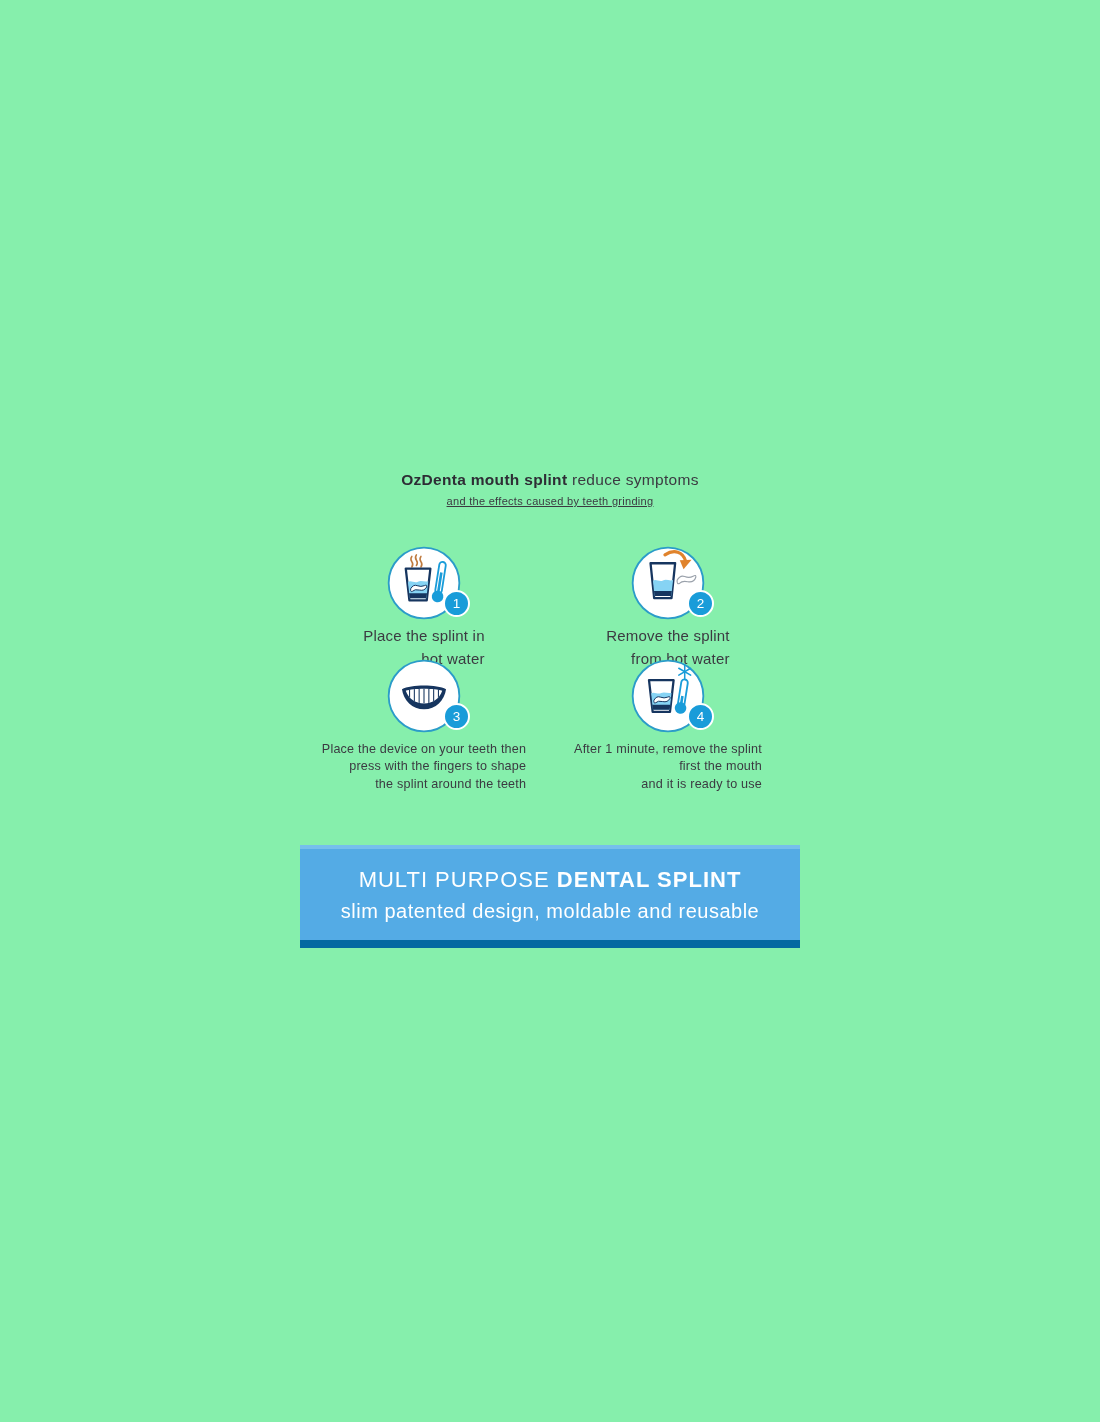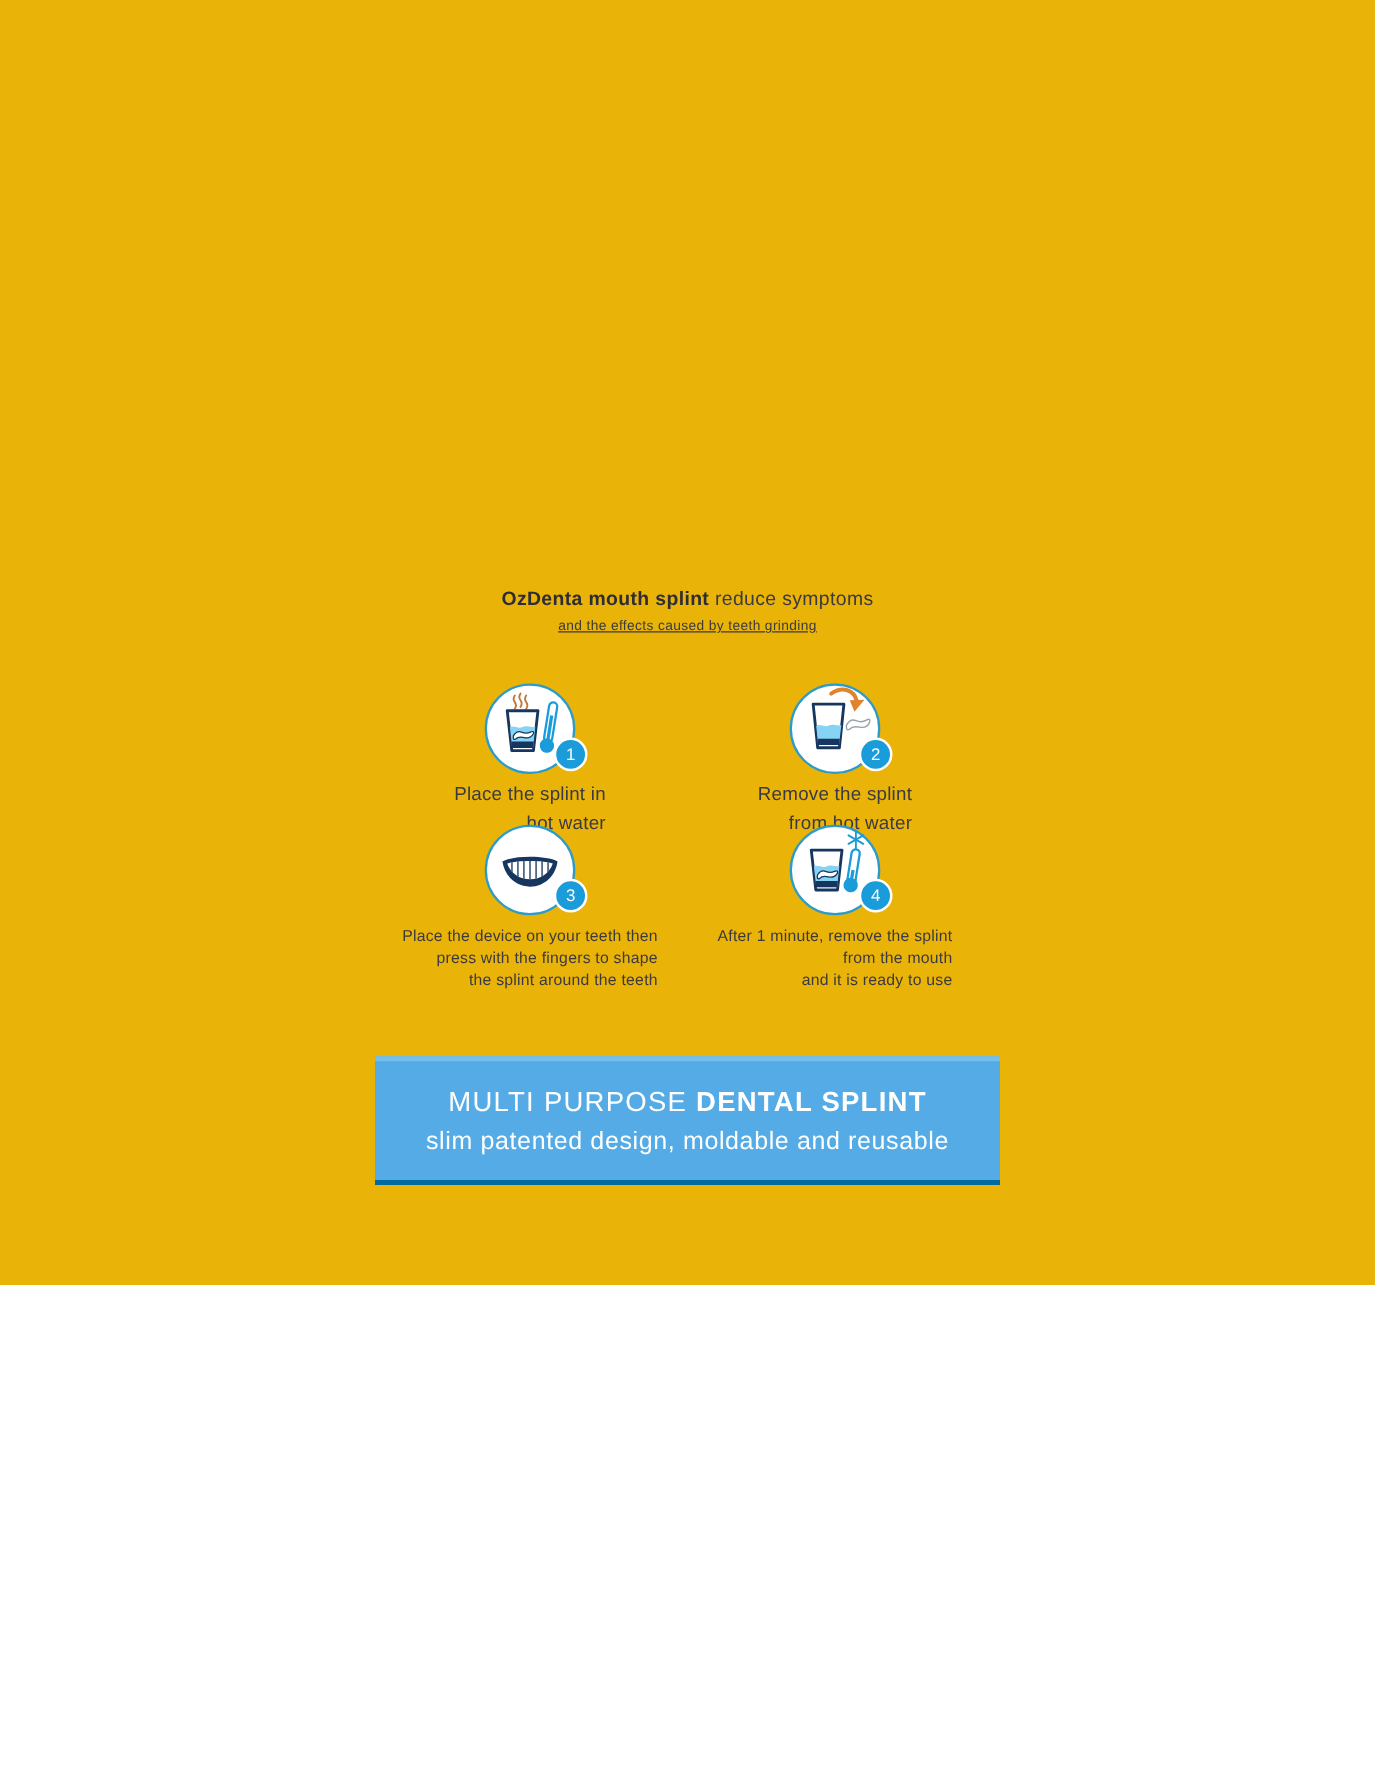--- a/index.html
+++ b/index.html
@@ -1,19 +1,19 @@
 <!DOCTYPE html>
 <html><head>
 <meta charset="utf-8">
 <style>
   * { margin:0; padding:0; box-sizing:border-box; }
   body { background:#ffffff; font-family:"Liberation Sans", sans-serif; }
   .page {
-    position:relative; width:1100px; height:1028px; margin:0 auto;
-    background:#eab308; overflow:hidden;
+    position:relative; width:1100px; height:1422px; margin:0 auto;
+    background:#86efac; overflow:hidden;
   }
   .center-text { position:absolute; left:0; width:1100px; text-align:center; color:#3b3a41; }
   .intro-1 { top:471px; font-size:15.5px; letter-spacing:0.3px; }
   .intro-1 b { font-weight:700; color:#2e2d35; }
   .intro-2 { top:495px; font-size:11px; letter-spacing:0.3px;text-decoration:underline; }
   .section-title { top:513px; font-size:19.5px; letter-spacing:0.3px; color:#3b3a41; }
 
   .step { position:absolute; width:246px; display:flex; flex-direction:column; align-items:center; }
   .step-1 { left:301px; top:545px; }
   .step-2 { left:545px; top:545px; }
@@ -27,21 +27,21 @@
   }
   .caption { margin-top:4px; text-align:right; color:#3b3a41; }
   .caption-lg { font-size:15px; line-height:1.5; letter-spacing:0.2px; }
   .caption-sm { margin-top:7px; font-size:12.6px; line-height:1.38; letter-spacing:0.2px; }
 
   .note { top:819px; font-size:13px; letter-spacing:0.2px; }
 
   .banner {
     position:absolute; left:300px; top:845px; width:500px; height:103px;
     background:#54ABE5;
-    border-top:4px solid #76bfec; border-bottom:4px solid #0369a1;
+    border-top:4px solid #76bfec; border-bottom:8px solid #0369a1;
     display:flex; flex-direction:column; align-items:center; justify-content:center;
     color:#ffffff; text-align:center;
   }
   .banner-title { font-size:22px; font-weight:400; letter-spacing:1px; }
   .banner-title b { font-weight:700; }
   .banner-subtitle { margin-top:7px; font-size:20px; font-weight:400; letter-spacing:0.5px; }
 </style>
 </head>
 <body>
 
@@ -142,21 +142,21 @@
         <g transform="rotate(9 69 48)">
           <rect x="65" y="28" width="8.6" height="38" rx="4.3" fill="#fff" stroke="#199CD9" stroke-width="2.4"></rect>
           <rect x="67.6" y="50" width="3.4" height="16" fill="#199CD9"></rect>
           <circle cx="69.3" cy="66" r="7.6" fill="#199CD9"></circle>
         </g>
       </svg>
       <div class="badge">4</div>
     </div>
     <div class="caption caption-sm">
       <div>After 1 minute, remove the splint</div>
-      <div>from the mouth</div>
+      <div>first the mouth</div>
       <div>and it is ready to use</div>
     </div>
   </div>
 
 
   <div class="banner">
     <div class="banner-title"><span>MULTI PURPOSE</span> <b>DENTAL SPLINT</b></div>
     <div class="banner-subtitle">slim patented design, moldable and reusable</div>
   </div>
 

